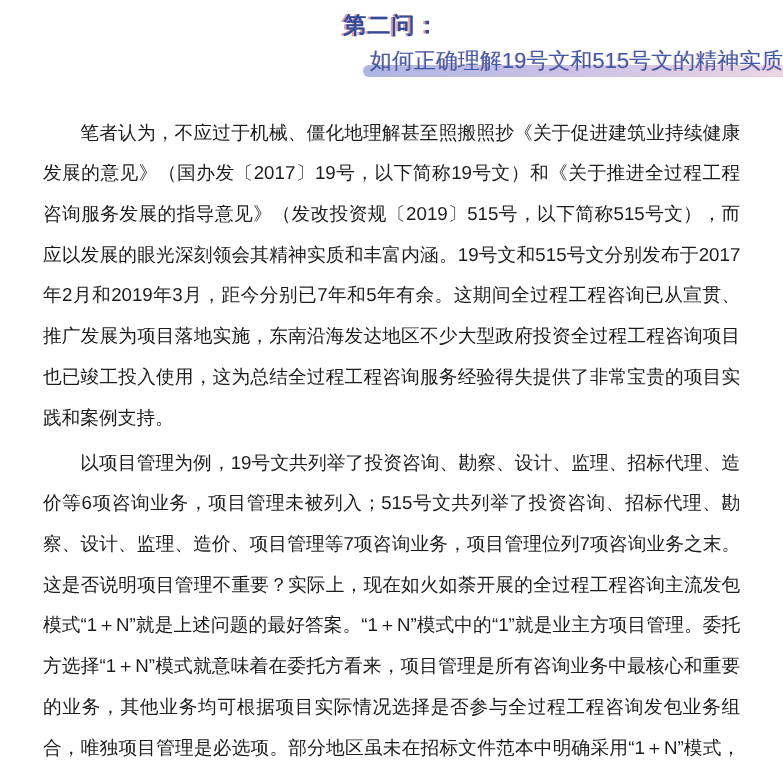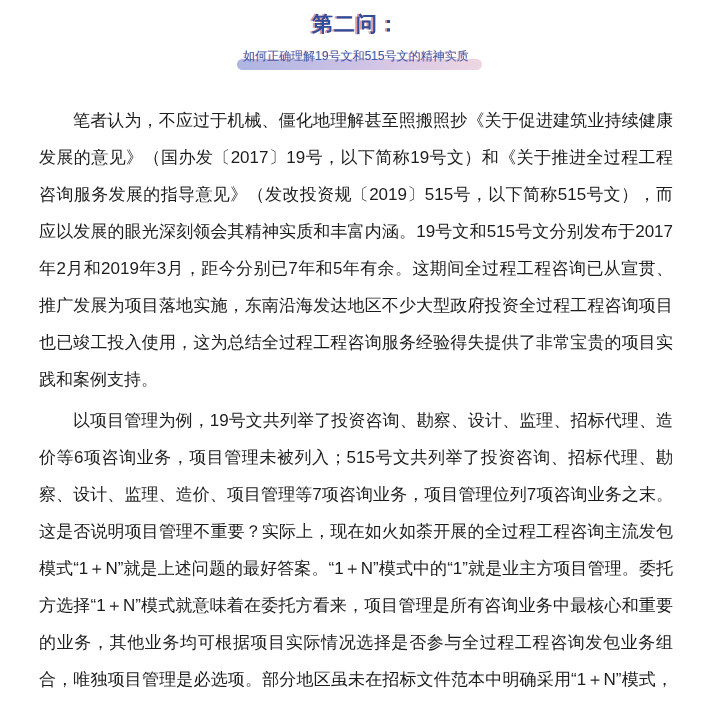--- a/index.html
+++ b/index.html
@@ -18,22 +18,22 @@
     text-align: center;
     font-size: 21px;
     line-height: 24px;
     font-weight: bold;
     color: #2e4d9c;
     letter-spacing: 1px;
     text-shadow: -2px 0 0 rgba(201, 72, 84, 0.55);
   }
   .page-subtitle {
     margin: 9px 0 0 0;
-    text-align: center;
-    font-size: 12px;
+    text-align: right;
+    font-size: 20px;
     line-height: 22px;
     font-weight: normal;
     color: #3b5caa;
     text-shadow: -1px 0 0 rgba(210, 90, 110, 0.35);
   }
   .subtitle-highlight {
     position: relative;
     display: inline-block;
     z-index: 0;
     padding-bottom: 4px;

